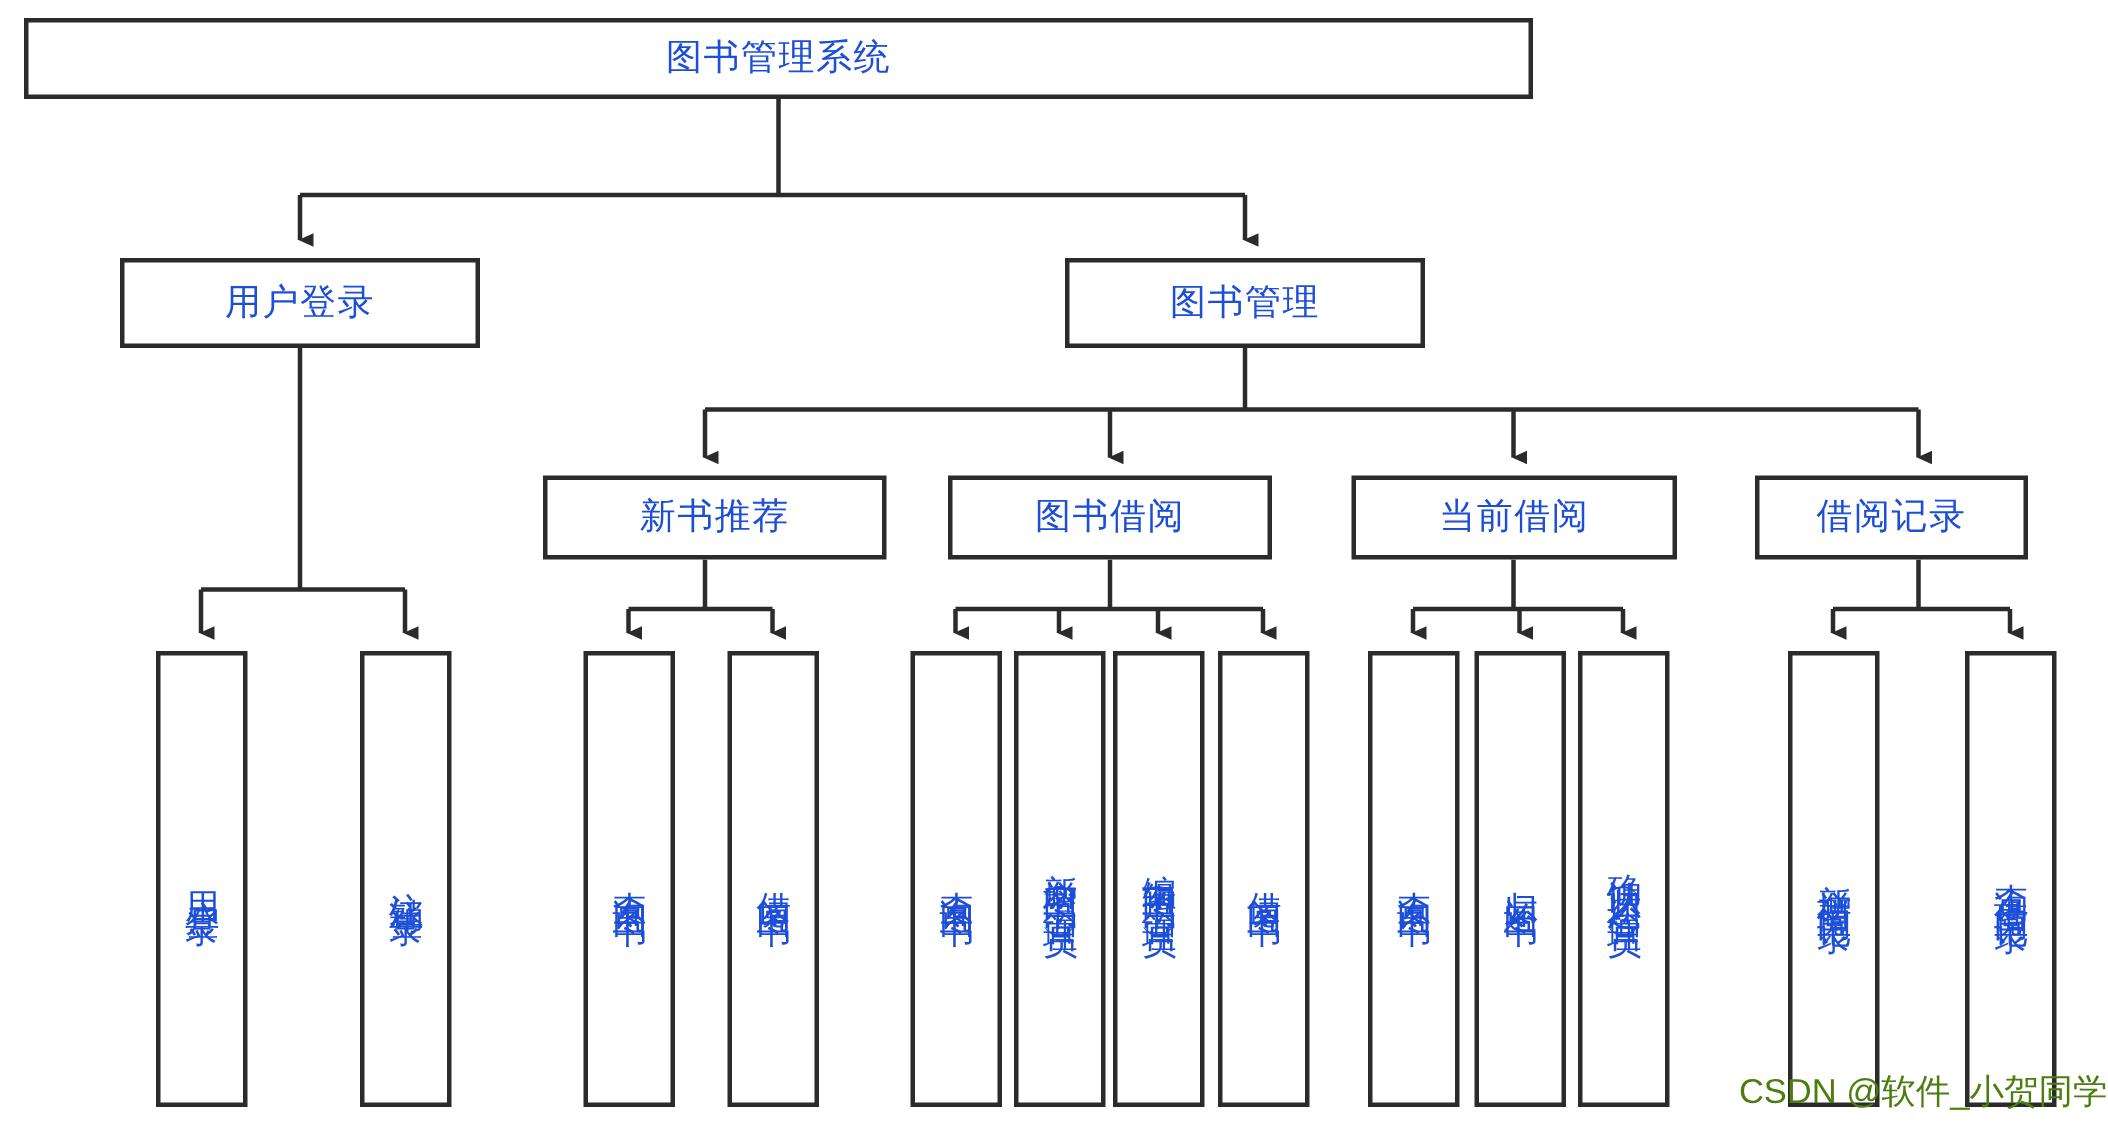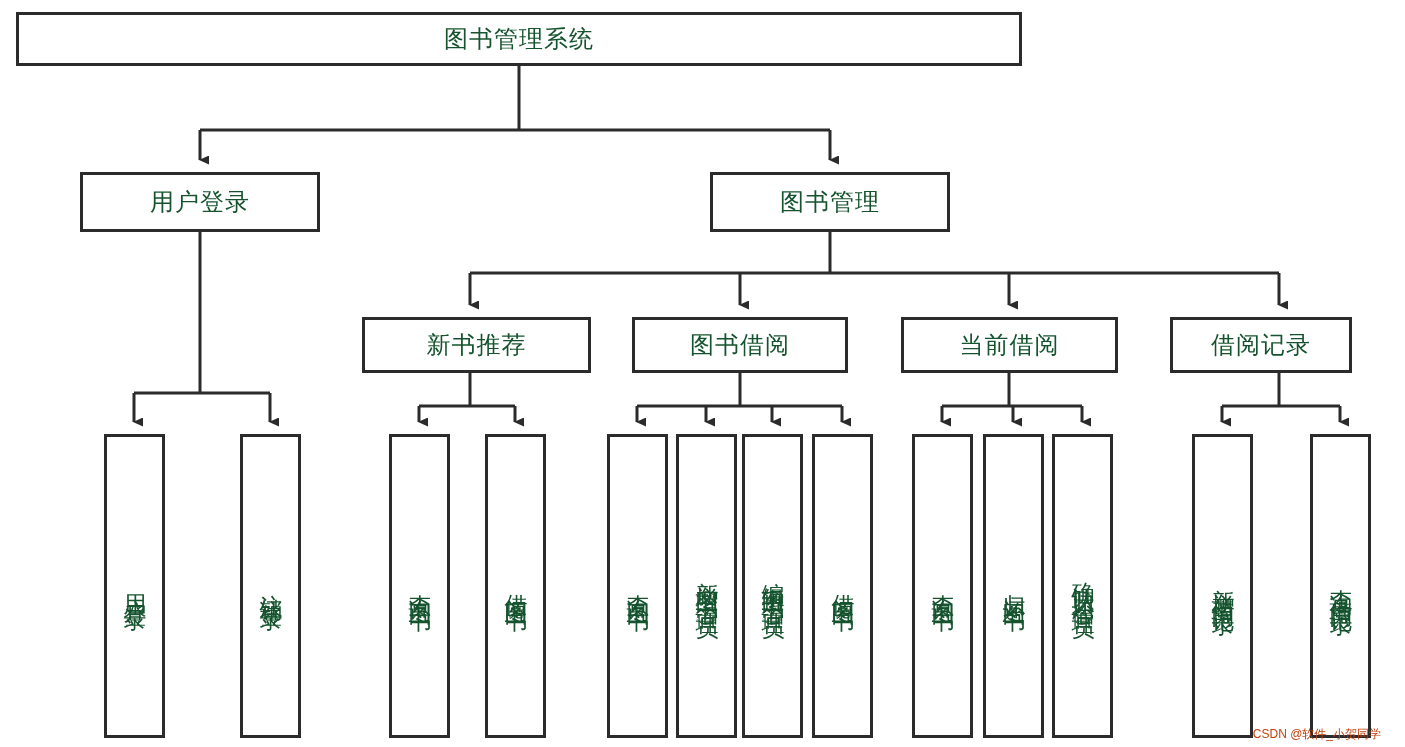--- a/index.html
+++ b/index.html
@@ -21,21 +21,21 @@
     background: #ffffff;
   }
   .node {
     position: absolute;
     box-sizing: border-box;
     background: #ffffff;
     border: 3px solid #2b2b2b;
     display: flex;
     align-items: center;
     justify-content: center;
-    color: #14532d;
+    color: #1d4ed8;
   }
   .node.level-root,
   .node.level-2,
   .node.level-3 {
     font-size: 24px;
     letter-spacing: 1px;
   }
   .node.leaf {
     font-size: 23px;
     letter-spacing: 1px;
@@ -54,24 +54,24 @@
   .edges {
     position: absolute;
     left: 0;
     top: 0;
     width: 1405px;
     height: 747px;
     pointer-events: none;
   }
   .watermark {
     position: absolute;
-    right: 24px;
+    right: 0;
     bottom: 4px;
-    font-size: 12px;
-    color: #c2410c;
+    font-size: 23px;
+    color: #4d7c0f;
     white-space: nowrap;
     font-family: "Liberation Sans", "DejaVu Sans", sans-serif;
   }
 </style>
 </head>
 <body>
 
 <div id="diagram-root">
 
   <svg class="edges" width="1405" height="747" viewBox="0 0 1405 747" xmlns="http://www.w3.org/2000/svg">

